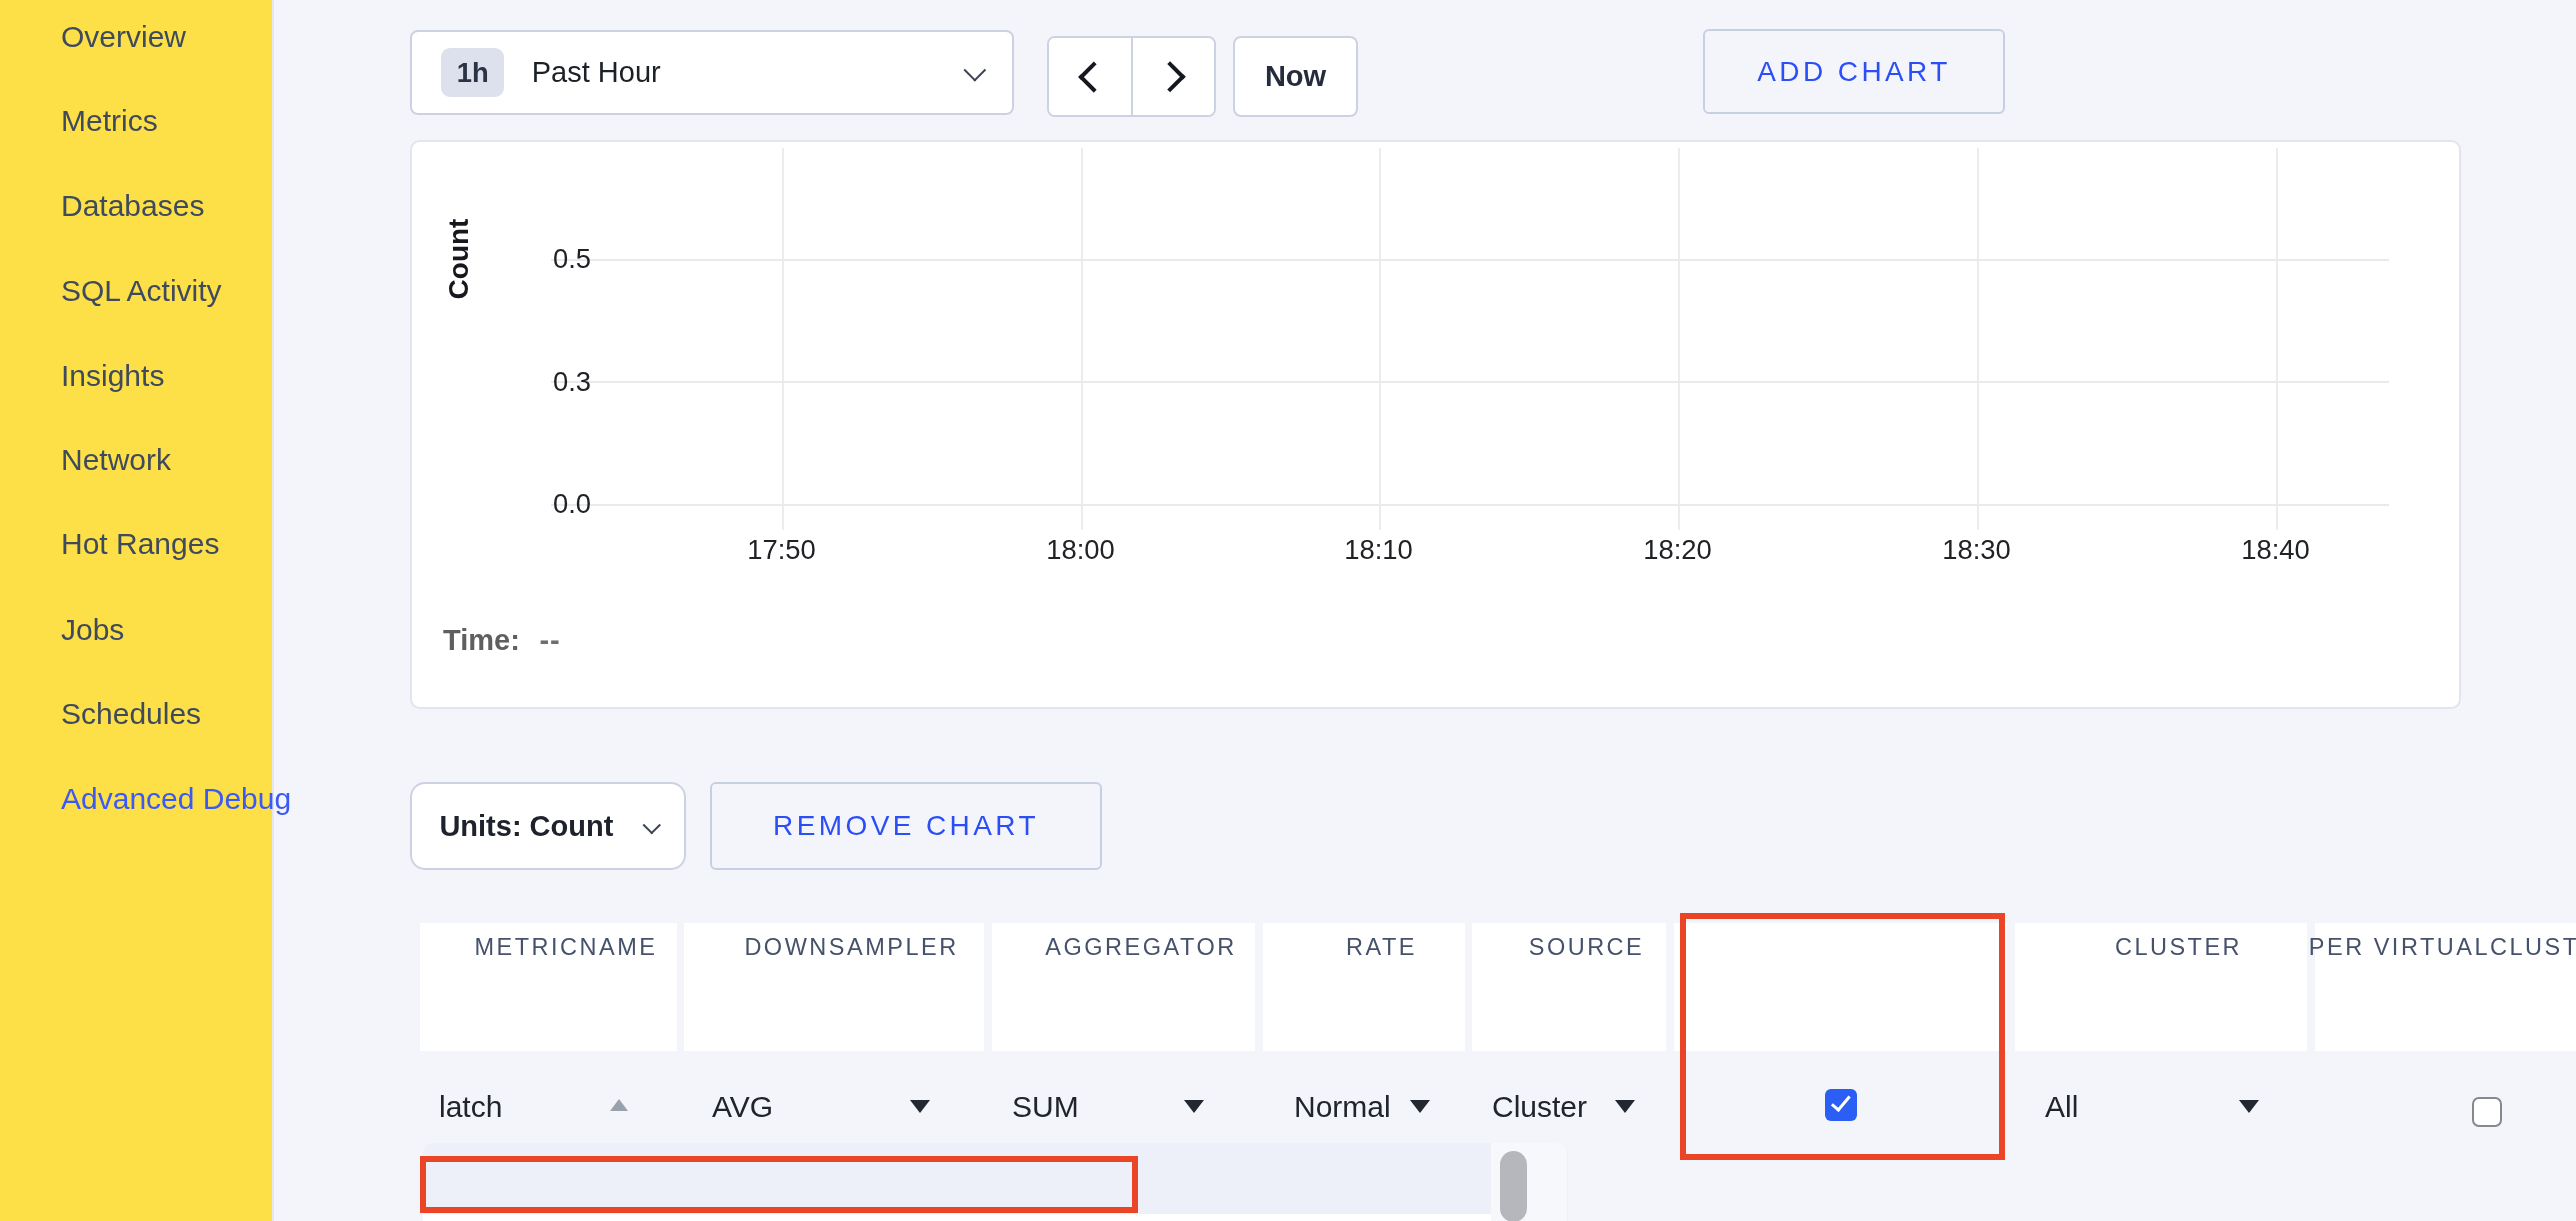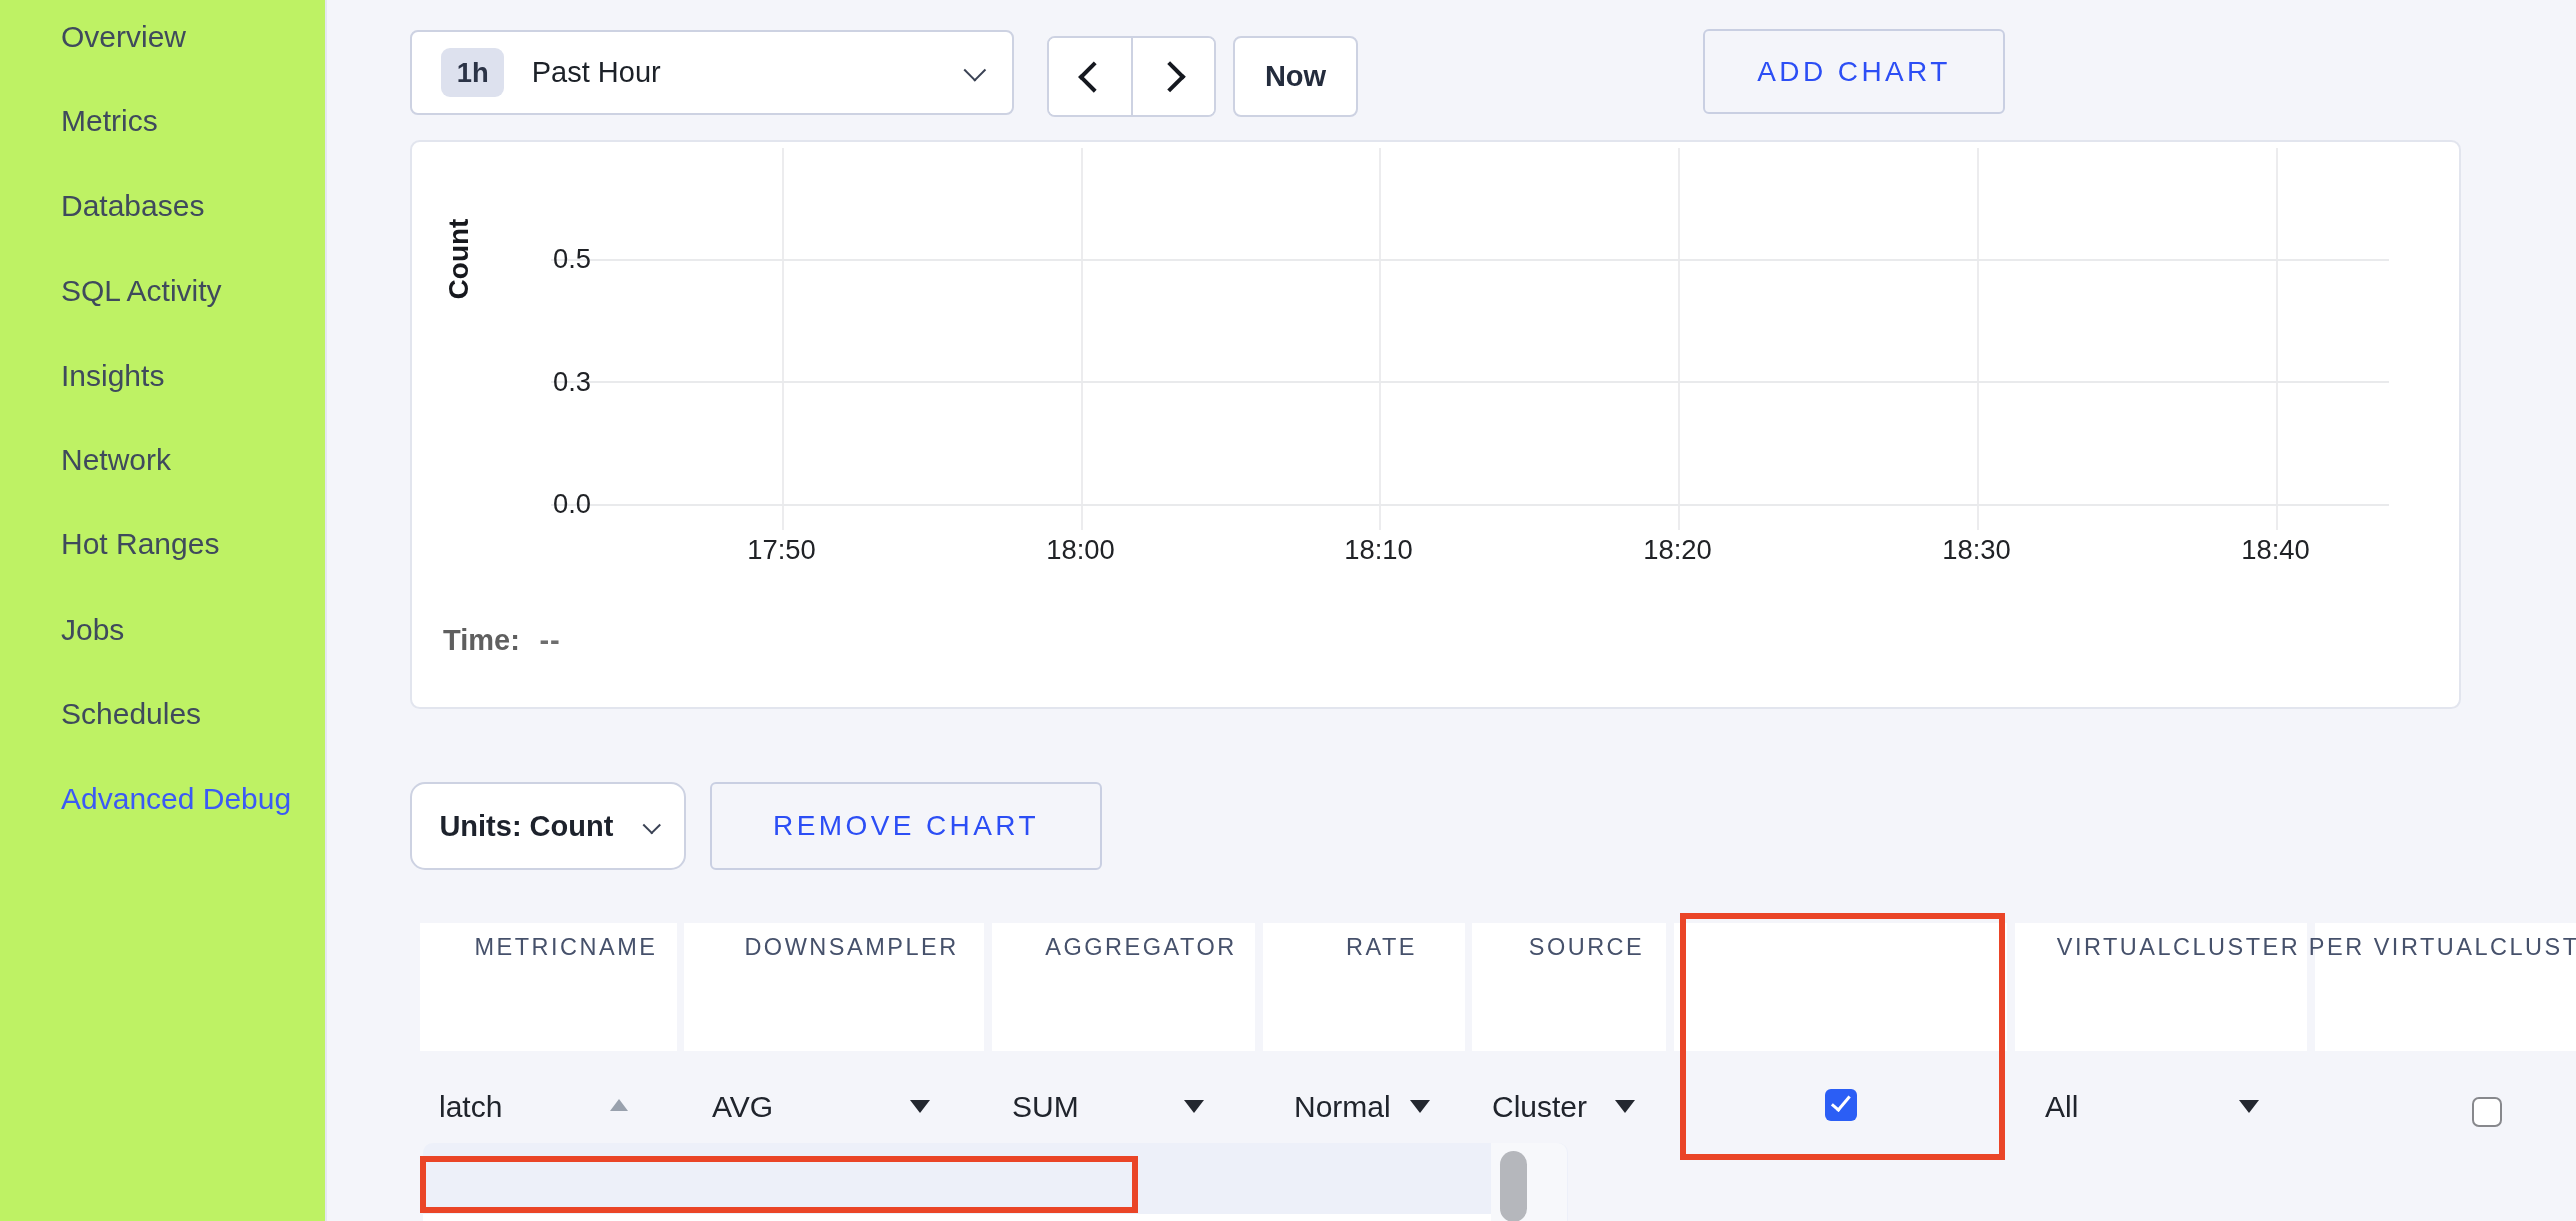--- a/index.html
+++ b/index.html
@@ -6,21 +6,21 @@
   html,body { width:2576px; height:1221px; }
   body {
     position:relative; overflow:hidden;
     background:#f4f5fa;
     font-family:"Liberation Sans", sans-serif;
     color:#20242c;
   }
   .abs { position:absolute; }
 
   
-  .sidebar { left:0; top:0; width:327px; height:1221px; border-right:2px solid #e4e7f0; background:#bef264; }
+  .sidebar { left:0; top:0; width:274px; height:1221px; border-right:2px solid #e4e7f0; background:#fde047; }
   .side-item { position:absolute; left:61px; height:43px; line-height:43px; font-size:30px; font-weight:500; color:#3f4a5c; cursor:pointer; white-space:nowrap; }
   .side-item.active { color:#3b5af5; }
 
   
   .timepicker { left:410px; top:30px; width:604px; height:85px; background:#fff; border:2px solid #cdd2e2; border-radius:7.8px; display:flex; align-items:center; padding:0 29px; cursor:pointer; }
   .time-badge { background:#dde1ee; border-radius:9px; padding:8.8px 15.7px; font-size:27.4px; font-weight:700; color:#2b3346; margin-right:27.4px; }
   .time-label { font-size:29px; font-weight:500; color:#1c2128; }
   .chevron-down { width:15.7px; height:15.7px; border-right:2.9px solid #3a4254; border-bottom:2.9px solid #3a4254; transform:rotate(45deg) translate(-2px,-2px); margin-left:auto; }
   .navgroup { left:1047px; top:36px; width:169px; height:81px; background:#fff; border:2px solid #cdd2e2; border-radius:7.8px; display:flex; overflow:hidden; }
   .navbtn { flex:1; display:flex; align-items:center; justify-content:center; cursor:pointer; background:#fff; }
@@ -158,21 +158,20 @@
 </div>
 <div class="hcell" style="left:1263px; width:202px;">
   <span class="hline">RATE</span>
 </div>
 <div class="hcell" style="left:1472px; width:194px;">
   <span class="hline">SOURCE</span>
 </div>
 <div class="hcell" style="left:1674px; width:333px;">
 </div>
 <div class="hcell" style="left:2015px; width:292px;">
-  <span class="hline">VIRTUAL</span>
   <span class="hline">CLUSTER</span>
 </div>
 <div class="hcell" style="left:2315px; width:261px;">
   <span class="hline">PER VIRTUAL</span>
   <span class="hline">CLUSTER</span>
 </div>
 
 <div class="cell-text" style="left:439px">latch</div>
 <div class="caret-up" style="left:610px"></div>
 

